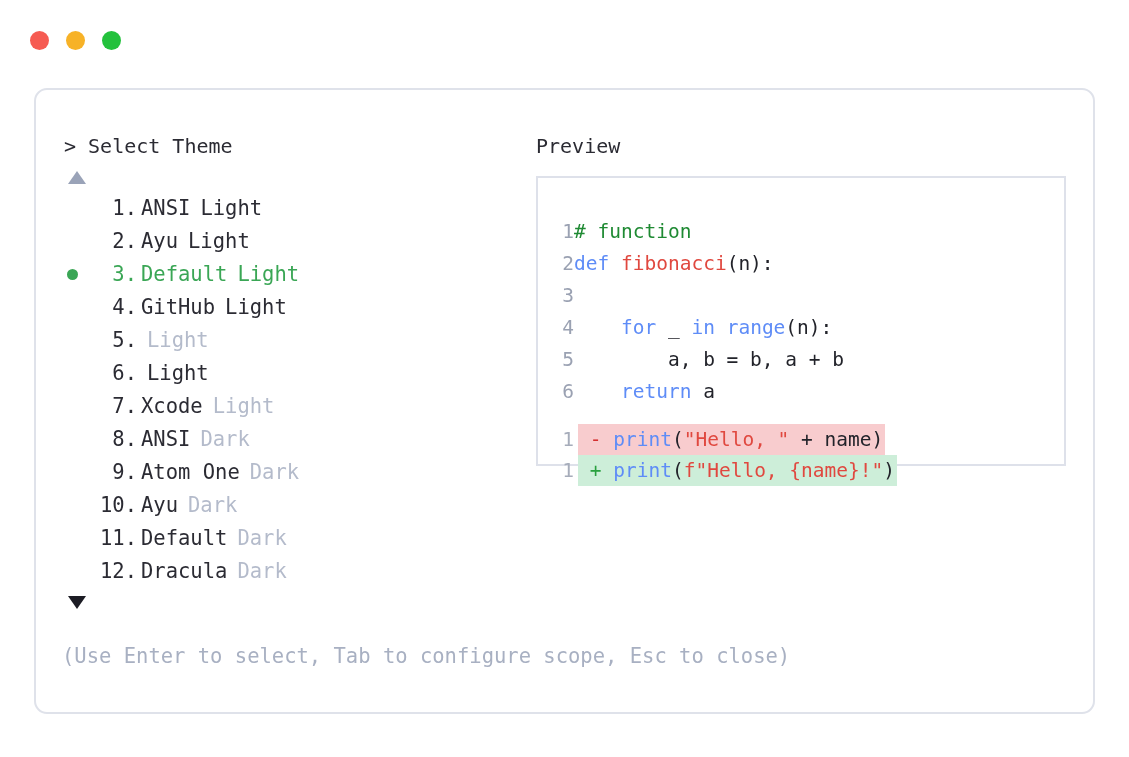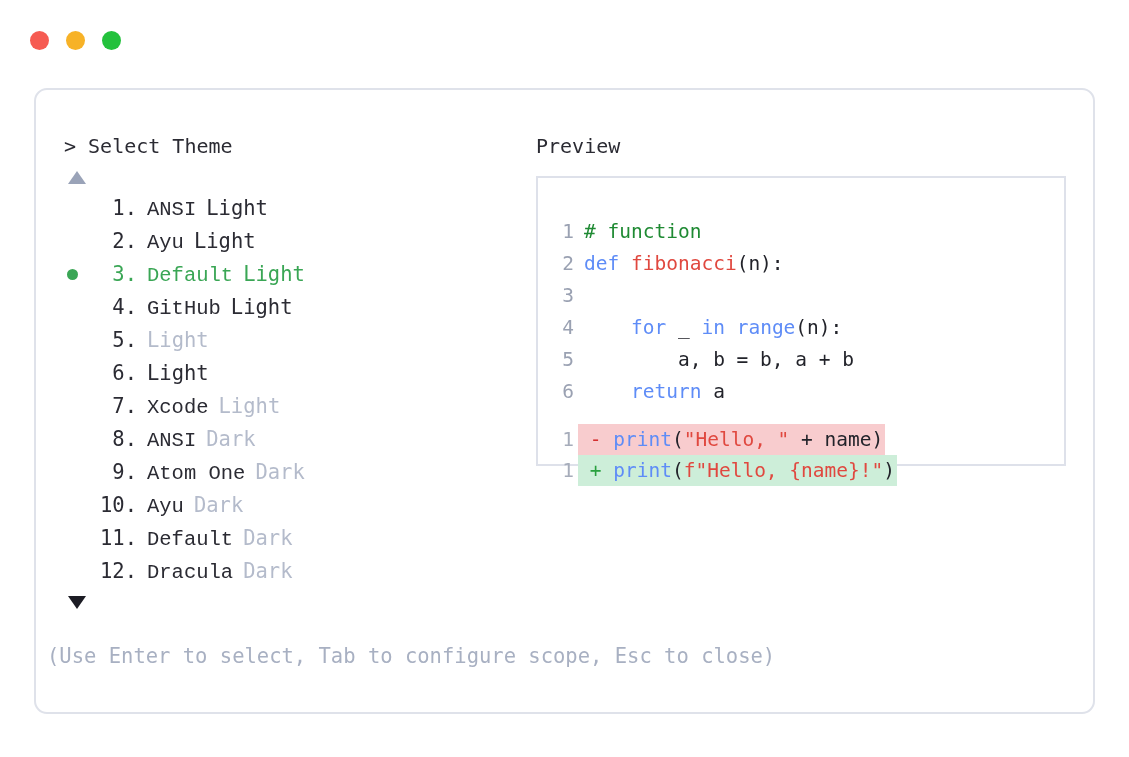--- a/index.html
+++ b/index.html
@@ -115,41 +115,40 @@
     background: #3aa655;
     margin-left: 3px;
   }
   .idx {
     width: 45px;
     flex: 0 0 45px;
     text-align: right;
     white-space: pre;
   }
   .name {
-    margin-left: 10px;
-    white-space: pre;
-    font-family: Liberation Mono, monospace;
+    margin-left: 4px;
+    white-space: pre;
   }
   .tag {
     margin-left: 10px;
     white-space: pre;
     text-align: right;
   }
   .tag-muted { color: #b4bbcb; }
   .tag-strong { color: #2b2b33; }
   .theme-row.selected .idx,
   .theme-row.selected .name,
   .theme-row.selected .tag {
     color: #3aa655;
   }
 
   
   .hint {
     position: absolute;
-    left: 11px;
+    left: 26px;
     top: 552px;
     font-size: 20.5px;
     line-height: 28px;
     color: #a8b0c2;
     white-space: pre;
     text-align: center;
   }
 
   
   .preview-box {
@@ -178,21 +177,20 @@
     color: #22232a;
   }
   .lineno {
     width: 22px;
     flex: 0 0 22px;
     text-align: right;
     color: #9aa1b2;
     white-space: pre;
   }
   .code-text {
-    margin-left: 10px;
     white-space: pre;
   }
   .code-gap { height: 16px; }
 
   .diff-line {
     display: flex;
     align-items: baseline;
     height: 31px;
     font-size: 19.5px;
     line-height: 31px;

